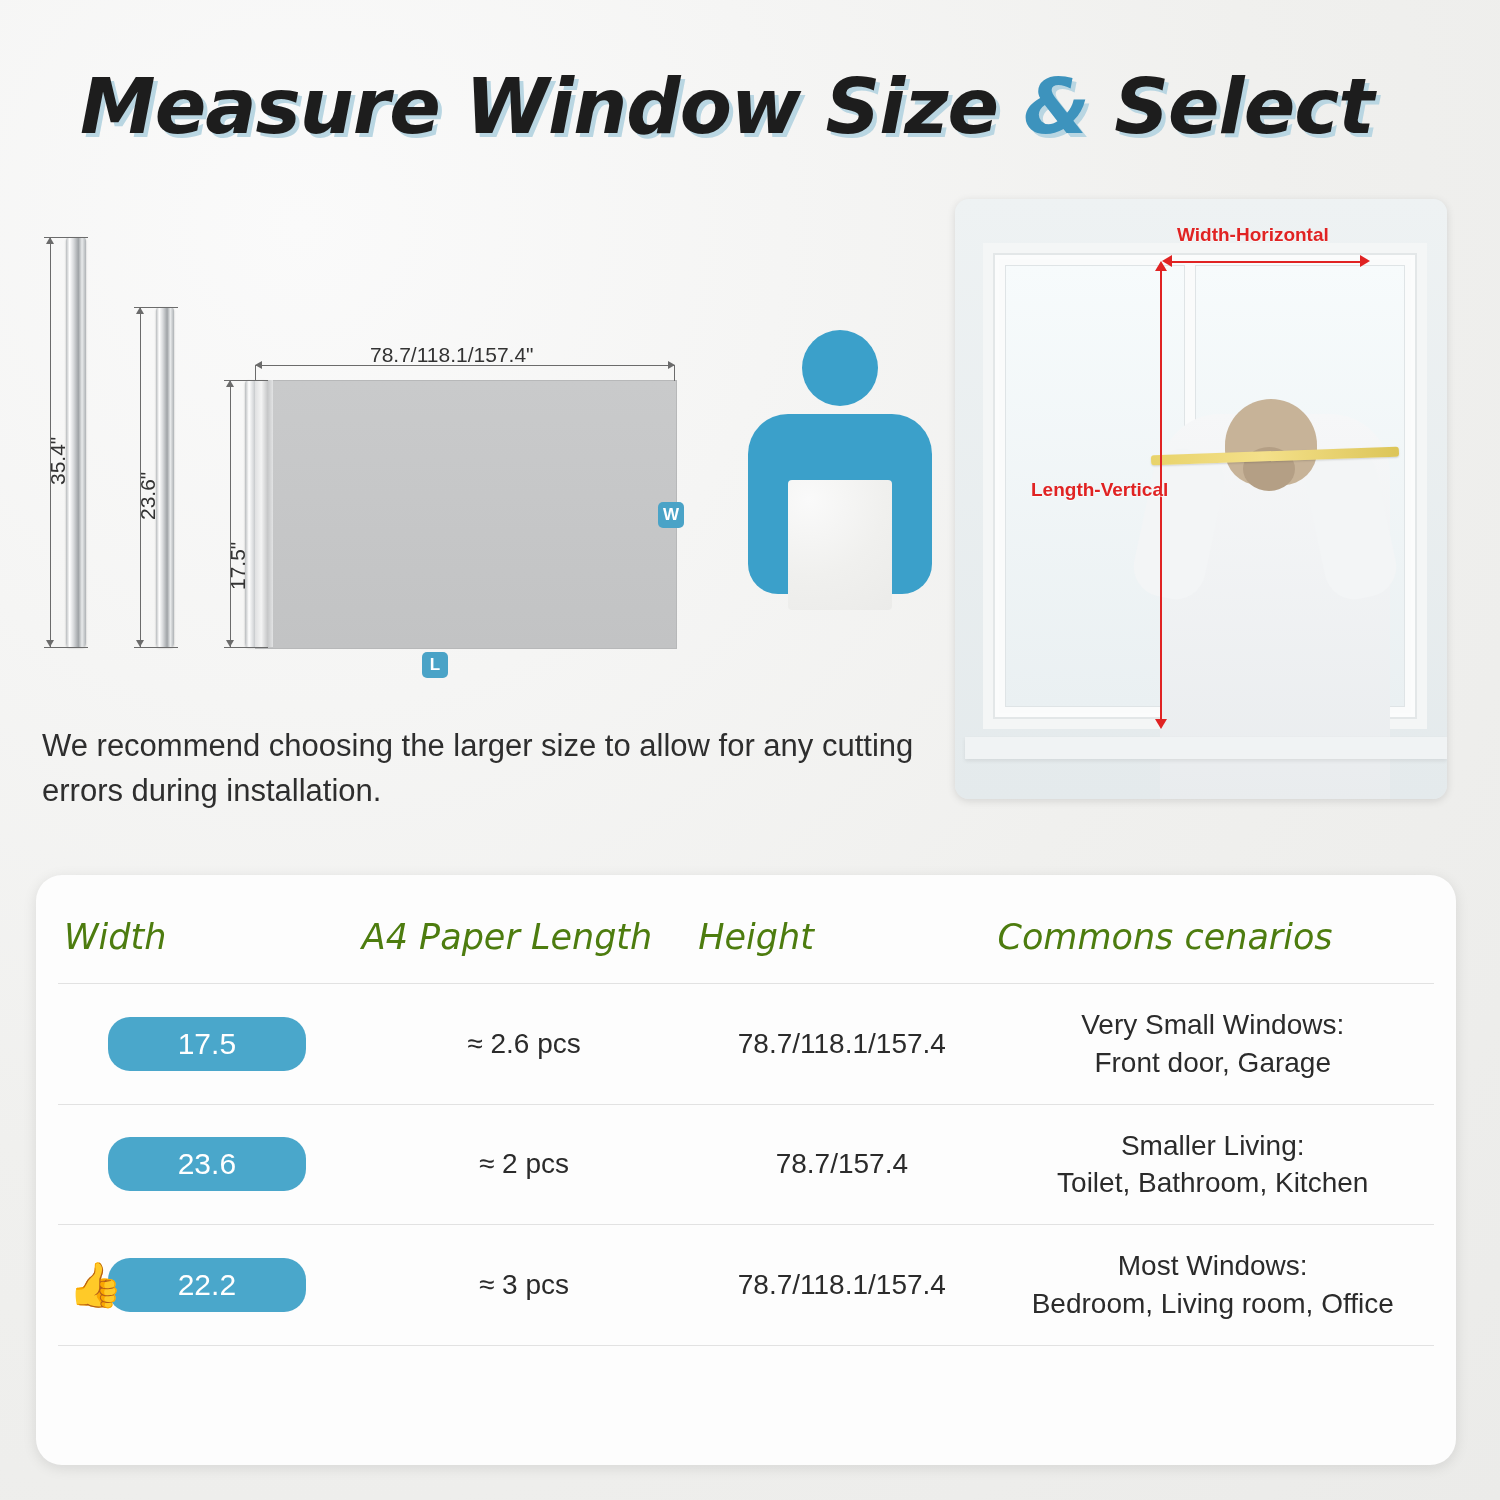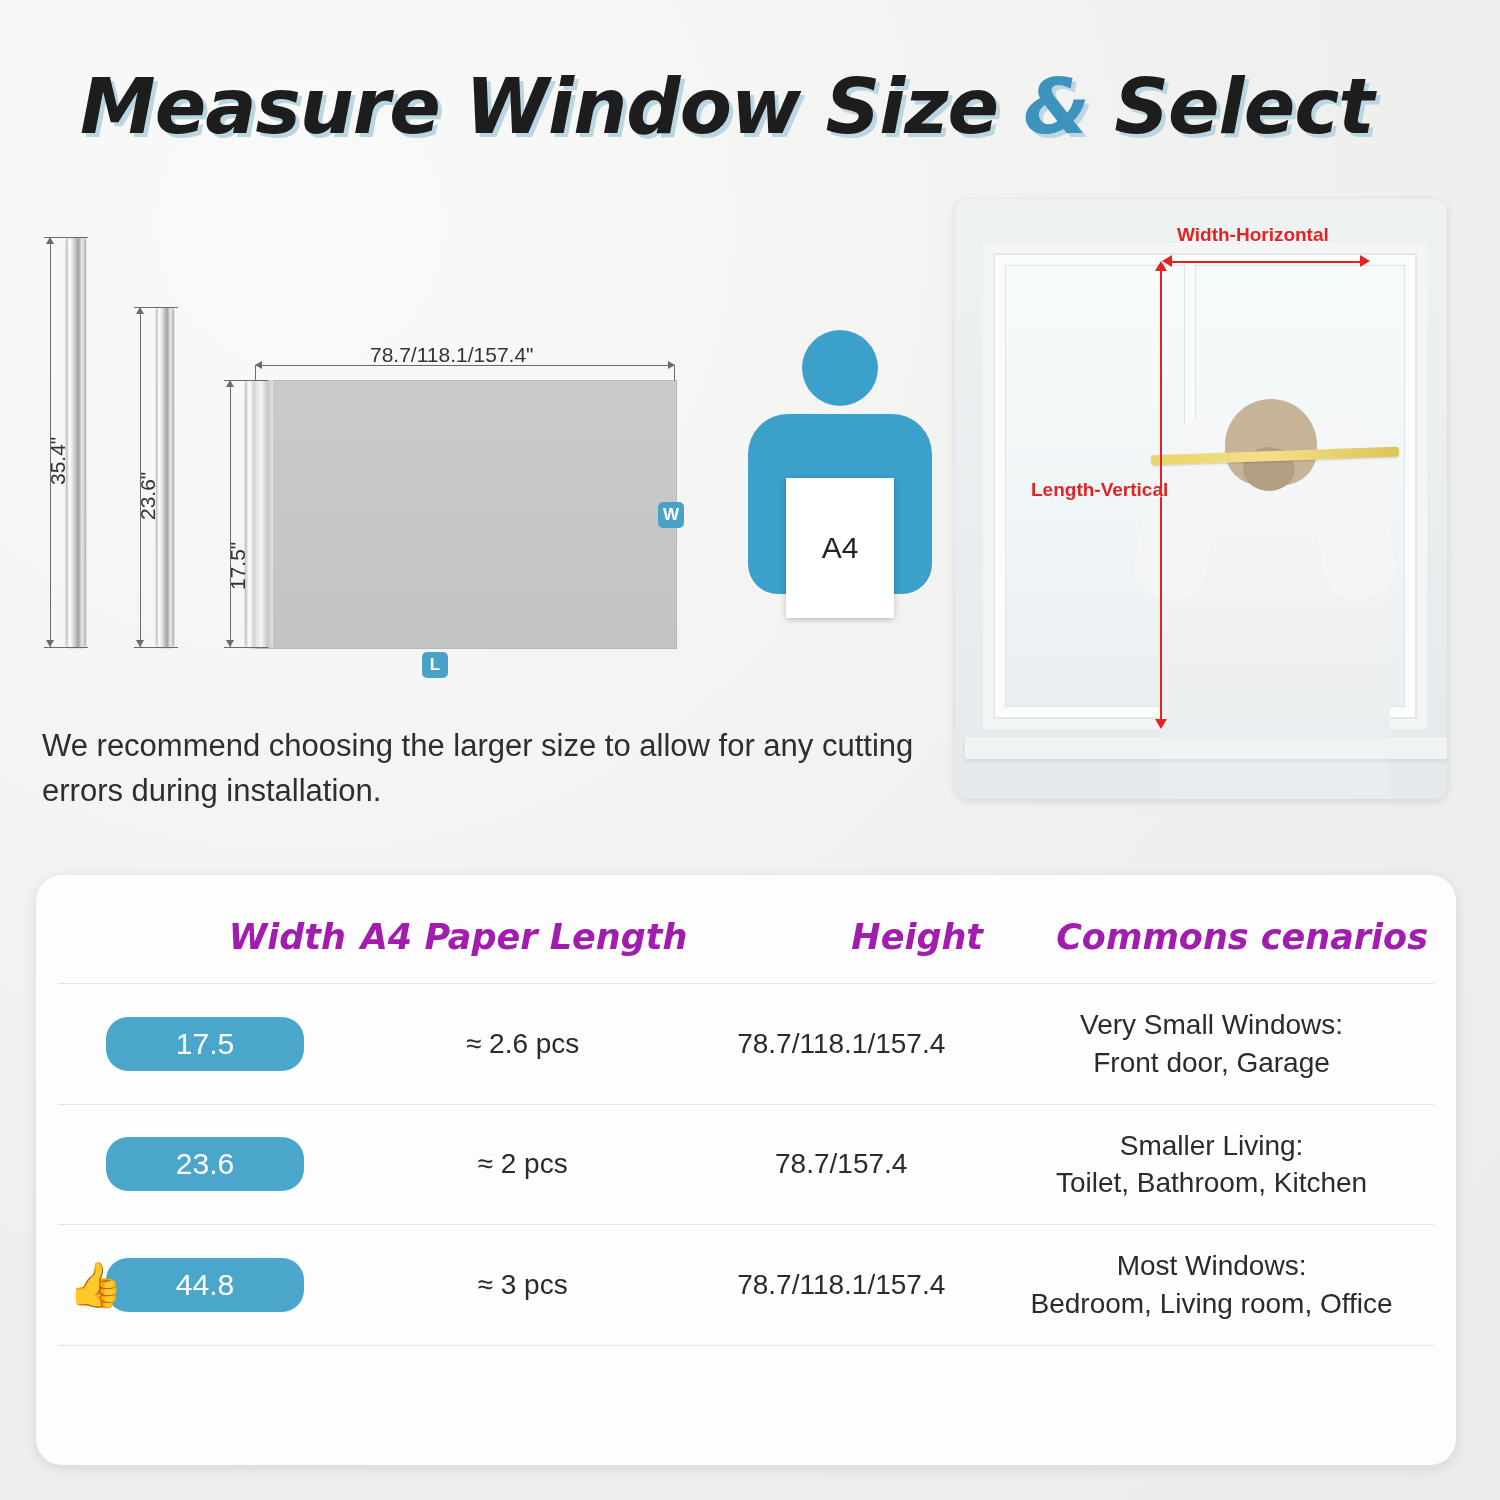--- a/index.html
+++ b/index.html
@@ -290,25 +290,25 @@
   table.sizes {
     position: absolute;
     left: 22px;
     top: 20px;
     width: 1376px;
     border-collapse: collapse;
   }
   table.sizes th {
     font-family: "DejaVu Sans", sans-serif;
     font-style: italic;
-    font-weight: bold;
-    color: #a21caf;
+    font-weight: normal;
+    color: #4d7c0f;
     font-size: 35px;
     padding: 22px 6px 26px;
-    text-align: right;
+    text-align: left;
     white-space: nowrap;
   }
   table.sizes td {
     border-top: 1px solid #e2e2e2;
     padding: 22px 6px;
     text-align: center;
     font-size: 28px;
     color: #2b2b2b;
     vertical-align: middle;
   }
@@ -392,21 +392,20 @@
     <div class="tick" style="left:634px; top:150px; width:1px; height:16px; background:#6b6b6b;"></div>
     <div class="hlabel" style="left:330px; top:128px;">78.7/118.1/157.4"</div>
 
     <div class="badge" style="left:618px; top:287px;">W</div>
     <div class="badge" style="left:382px; top:437px;">L</div>
 
     <div class="person">
       <div class="head"></div>
       <div class="body"></div>
       <div class="gap"></div>
-      <div class="a4">A4</div>
     </div>
   </div>
 
   <div class="recommend">We recommend choosing the larger size to allow for any cutting errors during installation.</div>
 
   <div class="photo">
     <div class="ph-wall"></div>
     <div class="ph-frame">
       <div class="ph-pane ph-pane-left"></div>
       <div class="ph-pane ph-pane-right"></div>
@@ -459,21 +458,21 @@
           <td>≈ 2 pcs</td>
           <td>78.7/157.4</td>
           <td class="scen">
             <div>Smaller Living:</div>
             <div>Toilet, Bathroom, Kitchen</div>
           </td>
         </tr>
         <tr class="last">
           <td class="width-cell">
             <span class="thumb">👍</span>
-            <span class="pill">44.8</span>
+            <span class="pill">22.2</span>
           </td>
           <td>≈ 3 pcs</td>
           <td>78.7/118.1/157.4</td>
           <td class="scen">
             <div>Most Windows:</div>
             <div>Bedroom, Living room, Office</div>
           </td>
         </tr>
       </tbody>
     </table>

